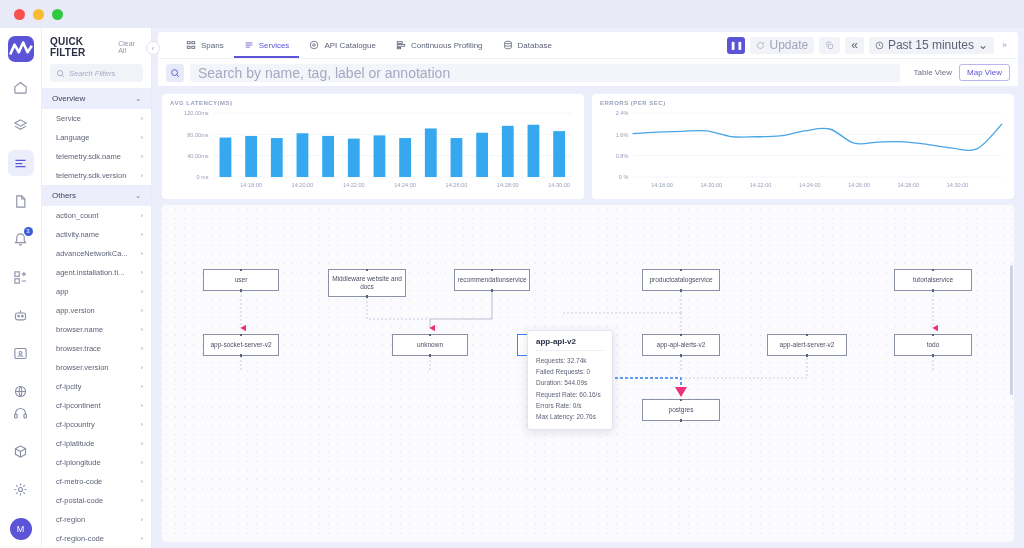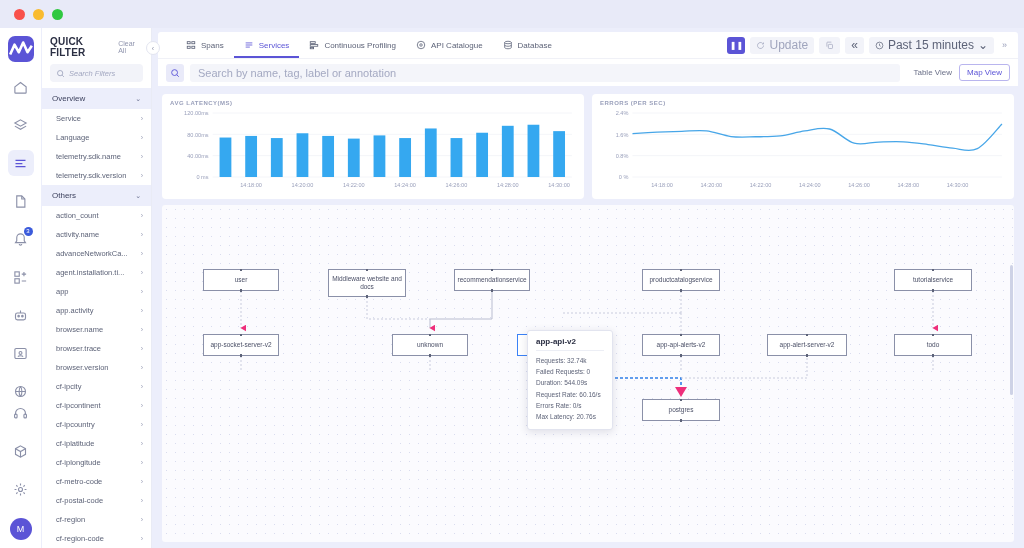--- a/index.html
+++ b/index.html
@@ -171,21 +171,21 @@
   }
   .search-icon-box {
     width: 18px; height: 18px; border-radius: 3px;
     background: #e9eaf9; color: #5b54d6;
     display: flex; align-items: center; justify-content: center;
   }
   .search-icon-box svg { width: 10px; height: 10px; }
   .search-field {
     flex: 1; height: 18px; background: #f4f5fa; border-radius: 3px;
     display: flex; align-items: center; padding: 0 8px;
-    font-size: 11px; color: #a4a9c2;
+    font-size: 14px; color: #a4a9c2;
   }
   .viewtoggle { display: flex; align-items: center; }
   .vt {
     font-size: 8px; color: #6b7088; padding: 3px 7px;
     border-radius: 3px; cursor: pointer;
   }
   .vt.active { color: #5b54d6; border: 1px solid #b9b5ee; background:#fff; }
 
   
   .charts {
@@ -403,21 +403,21 @@
           </div>
         <div class="sb-item">
             <span>agent.installation.ti...</span>
             <span class="chev">›</span>
           </div>
         <div class="sb-item">
             <span>app</span>
             <span class="chev">›</span>
           </div>
         <div class="sb-item">
-            <span>app.activity</span>
+            <span>app.version</span>
             <span class="chev">›</span>
           </div>
         <div class="sb-item">
             <span>browser.name</span>
             <span class="chev">›</span>
           </div>
         <div class="sb-item">
             <span>browser.trace</span>
             <span class="chev">›</span>
           </div>
@@ -476,33 +476,33 @@
             </svg>
           <span>Spans</span>
         </div>
         <div class="tab active">
           <svg viewBox="0 0 24 24" fill="none" stroke="currentColor" stroke-width="2">
               <path d="M4 7h16M4 12h16M4 17h10"></path>
             </svg>
           <span>Services</span>
         </div>
         <div class="tab">
+          <svg viewBox="0 0 24 24" fill="none" stroke="currentColor" stroke-width="1.9">
+              <circle cx="12" cy="12" r="9"></circle>
+              <circle cx="12" cy="12" r="3"></circle>
+            </svg>
+          <span>API Catalogue</span>
+        </div>
+        <div class="tab">
           <svg viewBox="0 0 24 24" fill="none" stroke="currentColor" stroke-width="2">
               <rect x="3" y="4" width="12" height="4"></rect>
               <rect x="3" y="11" width="18" height="4"></rect>
               <rect x="3" y="18" width="8" height="3"></rect>
             </svg>
           <span>Continuous Profiling</span>
-        </div>
-        <div class="tab">
-          <svg viewBox="0 0 24 24" fill="none" stroke="currentColor" stroke-width="1.9">
-              <circle cx="12" cy="12" r="9"></circle>
-              <circle cx="12" cy="12" r="3"></circle>
-            </svg>
-          <span>API Catalogue</span>
         </div>
         <div class="tab">
           <svg viewBox="0 0 24 24" fill="none" stroke="currentColor" stroke-width="1.9">
               <ellipse cx="12" cy="6" rx="8" ry="3"></ellipse>
               <path d="M4 6v12c0 1.7 3.6 3 8 3s8-1.3 8-3V6"></path>
               <path d="M4 12c0 1.7 3.6 3 8 3s8-1.3 8-3"></path>
             </svg>
           <span>Database</span>
         </div>
 

